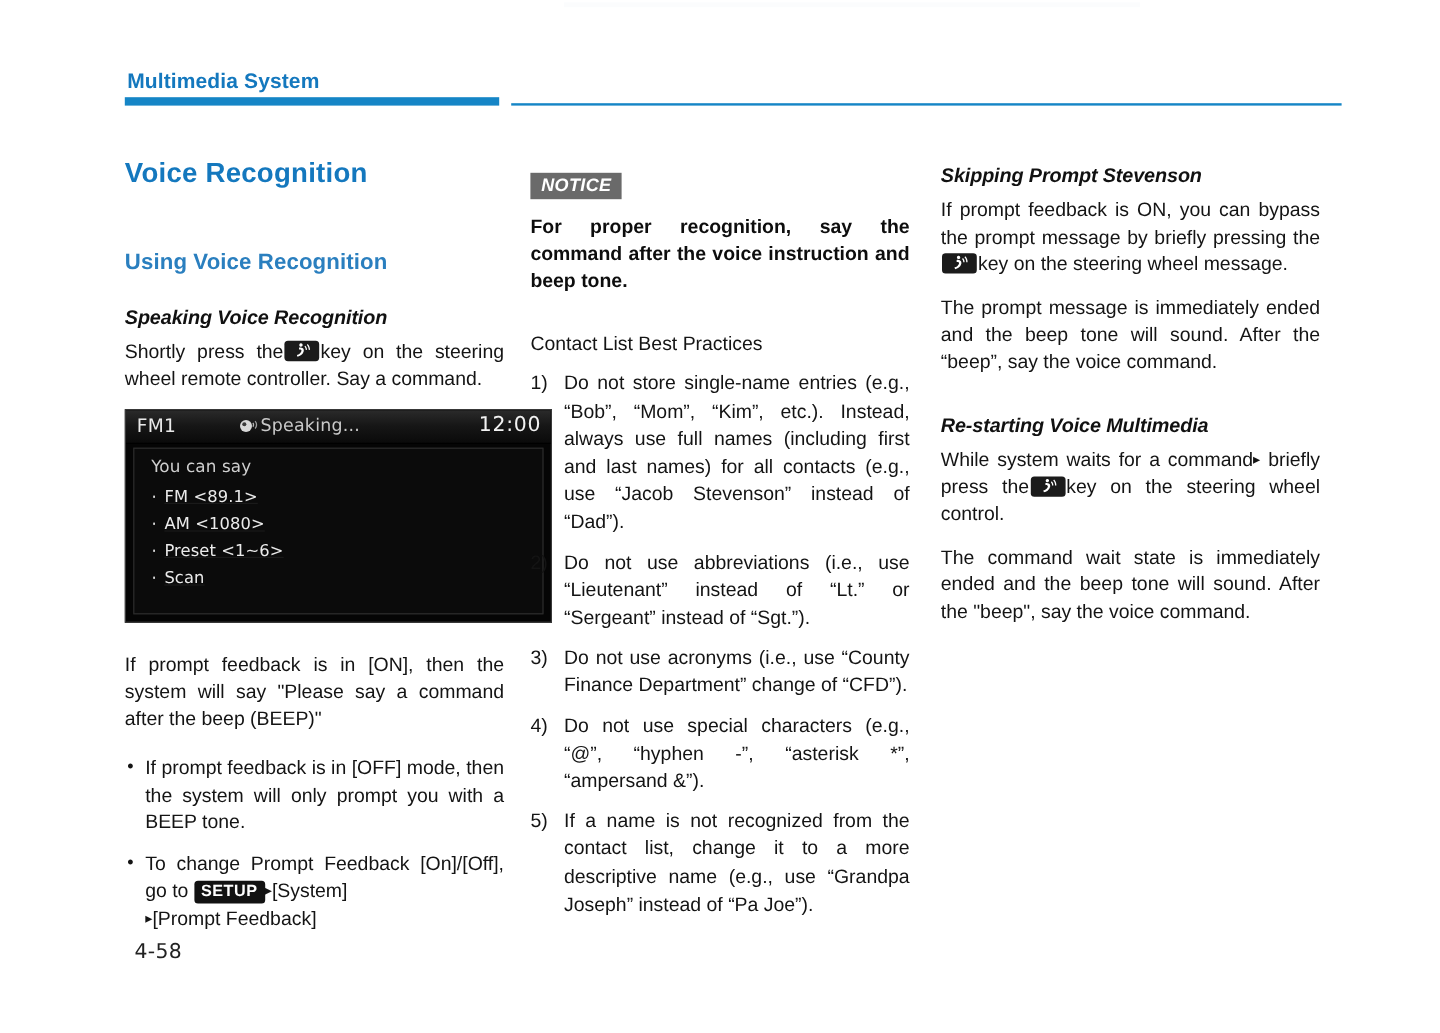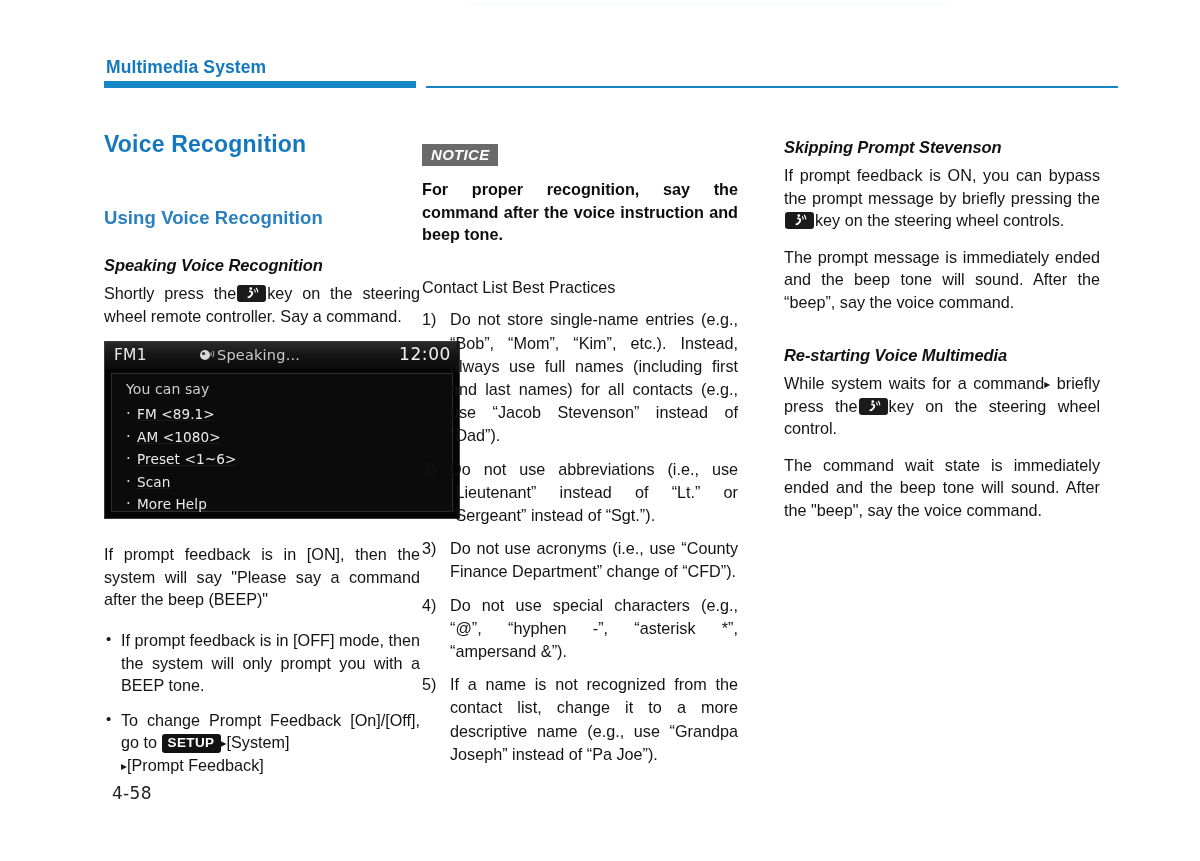--- a/index.html
+++ b/index.html
@@ -69,21 +69,21 @@
     left: 104px;
     top: 130px;
     width: 1014px;
   }
   .col {
     position: absolute;
     top: 0;
     width: 316px;
   }
   .col-1 { left: 0; }
-  .col-2 { left: 318px; }
+  .col-2 { left: 338px; }
   .col-3 { left: 680px; }
 
   
   h1.section-title {
     margin: 0 0 0 0;
     font-size: 23px;
     font-weight: bold;
     color: #1478be;
     line-height: 28px;
     letter-spacing: 0.2px;
@@ -375,21 +375,20 @@
         <div class="hu-speaking">Speaking...</div>
         <div class="hu-clock">12:00</div>
       </div>
       <div class="hu-panel">
         <div class="hu-prompt">You can say</div>
         <ul class="hu-cmds">
           <li>FM &lt;89.1&gt;</li>
           <li>AM &lt;1080&gt;</li>
           <li>Preset &lt;1~6&gt;</li>
           <li>Scan</li>
-          <li>More Help</li>
         </ul>
       </div>
     </div>
 
     <div class="gap-24"></div>
 
     <p class="body">If prompt feedback is in [ON], then the system will say "Please say a command after the beep (BEEP)"</p>
 
     <div class="gap-6"></div>
 
@@ -427,21 +426,21 @@
 
     <div class="gap-6"></div>
     <h3 class="topic-title">Skipping Prompt Stevenson</h3>
     <div class="gap-6"></div>
 
     <p class="body"><span>If prompt feedback is ON, you can bypass the prompt message by briefly pressing the</span><span class="vr-key"><svg width="17" height="15" viewBox="0 0 17 15" aria-hidden="true">
             <path d="M7.2 1.3c1.0-0.5 2.0 0.2 2.0 1.2 0 0.9-0.8 1.6-1.7 1.4-0.8-0.2-1.3-1.1-1.0-1.9 0.1-0.3 0.4-0.6 0.7-0.7z" fill="#ffffff"></path>
             <path d="M6.2 4.6c1.1-0.2 2.3-0.1 3.2 0.6 0.7 0.6 0.9 1.6 0.7 2.5-0.3 1.3-1.1 2.4-2.1 3.2-0.9 0.7-2.0 1.2-3.1 1.4l-0.5-1.5c0.9-0.2 1.8-0.6 2.5-1.2 0.6-0.5 1.1-1.2 1.3-2.0 0.1-0.4 0-0.9-0.4-1.1-0.5-0.3-1.1-0.3-1.6-0.2z" fill="#ffffff"></path>
             <path d="M11.5 3.1c0.9 0.9 1.4 2.2 1.3 3.5l-1.1-0.1c0.1-1.0-0.3-2.0-1.0-2.7z" fill="#ffffff"></path>
             <path d="M13.4 1.6c1.3 1.3 2.0 3.2 1.9 5.0l-1.1-0.1c0.1-1.5-0.5-3.0-1.5-4.1z" fill="#ffffff"></path>
-          </svg></span><span>key on the steering wheel controls.</span></p>
+          </svg></span><span>key on the steering wheel message.</span></p>
 
     <div class="gap-14"></div>
 
     <p class="body">The prompt message is immediately ended and the beep tone will sound. After the “beep”, say the voice command.</p>
 
     <div class="gap-30"></div>
 
     <h3 class="topic-title">Re-starting Voice Multimedia</h3>
     <div class="gap-6"></div>
 

